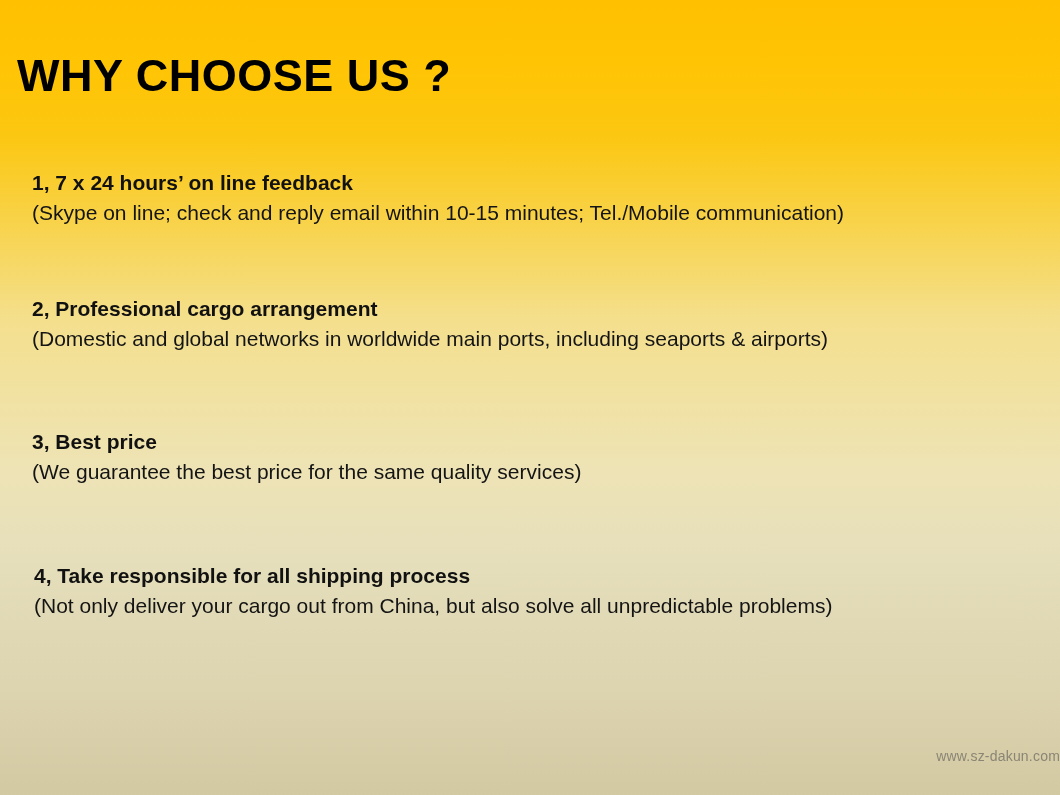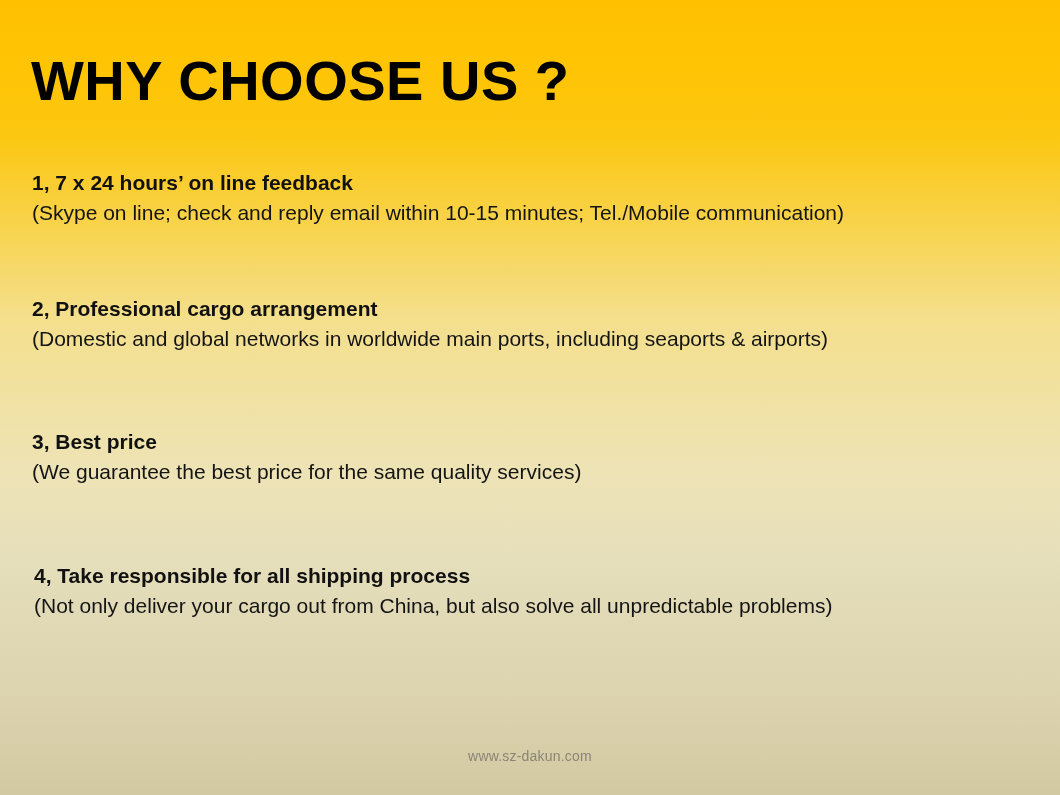--- a/index.html
+++ b/index.html
@@ -30,26 +30,26 @@
       #E6DFBB 70%,
       #E0D8B5 80%,
       #DBD2AD 90%,
       #D2C8A2 100%
     );
     overflow: hidden;
   }
 
   .slide-title {
     position: absolute;
-    left: 31px;
+    left: 17px;
     top: 52px;
     margin: 0;
     font-family: "Liberation Sans", sans-serif;
     font-weight: bold;
-    font-size: 56px;
+    font-size: 45px;
     line-height: 1.05;
     letter-spacing: 0.5px;
     color: #000000;
     white-space: nowrap;
   }
 
   .content {
     position: absolute;
     left: 0;
     top: 168px;
@@ -85,21 +85,21 @@
     line-height: 1.46;
     color: #141414;
     white-space: nowrap;
   }
 
   .footer-watermark {
     position: absolute;
     left: 0;
     top: 748px;
     width: 1060px;
-    text-align: center;
+    text-align: right;
     font-family: "Liberation Sans", sans-serif;
     font-size: 14px;
     color: #8a8575;
     letter-spacing: 0.2px;
   }
 </style>
 </head>
 <body>
 
 <div class="slide">

